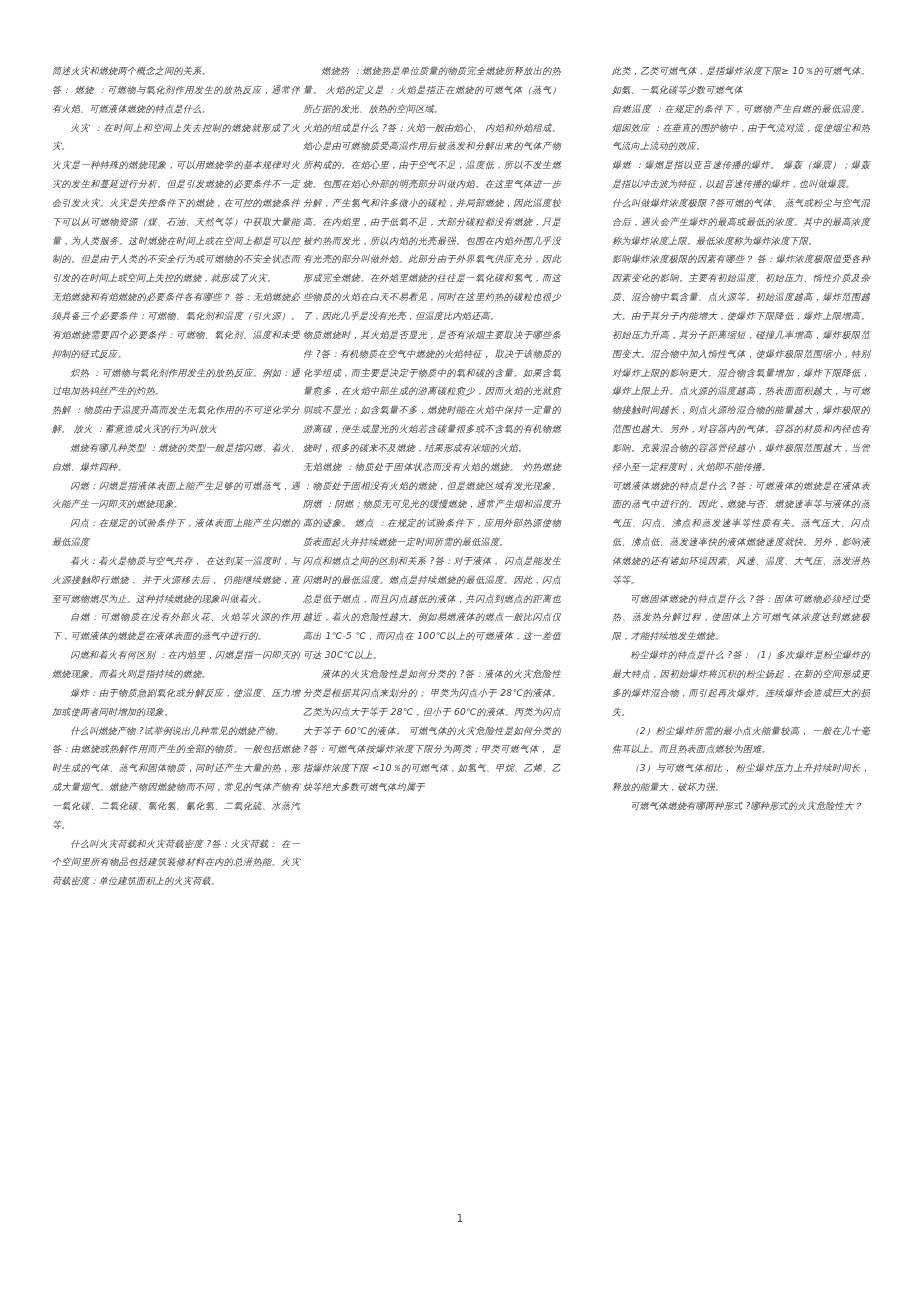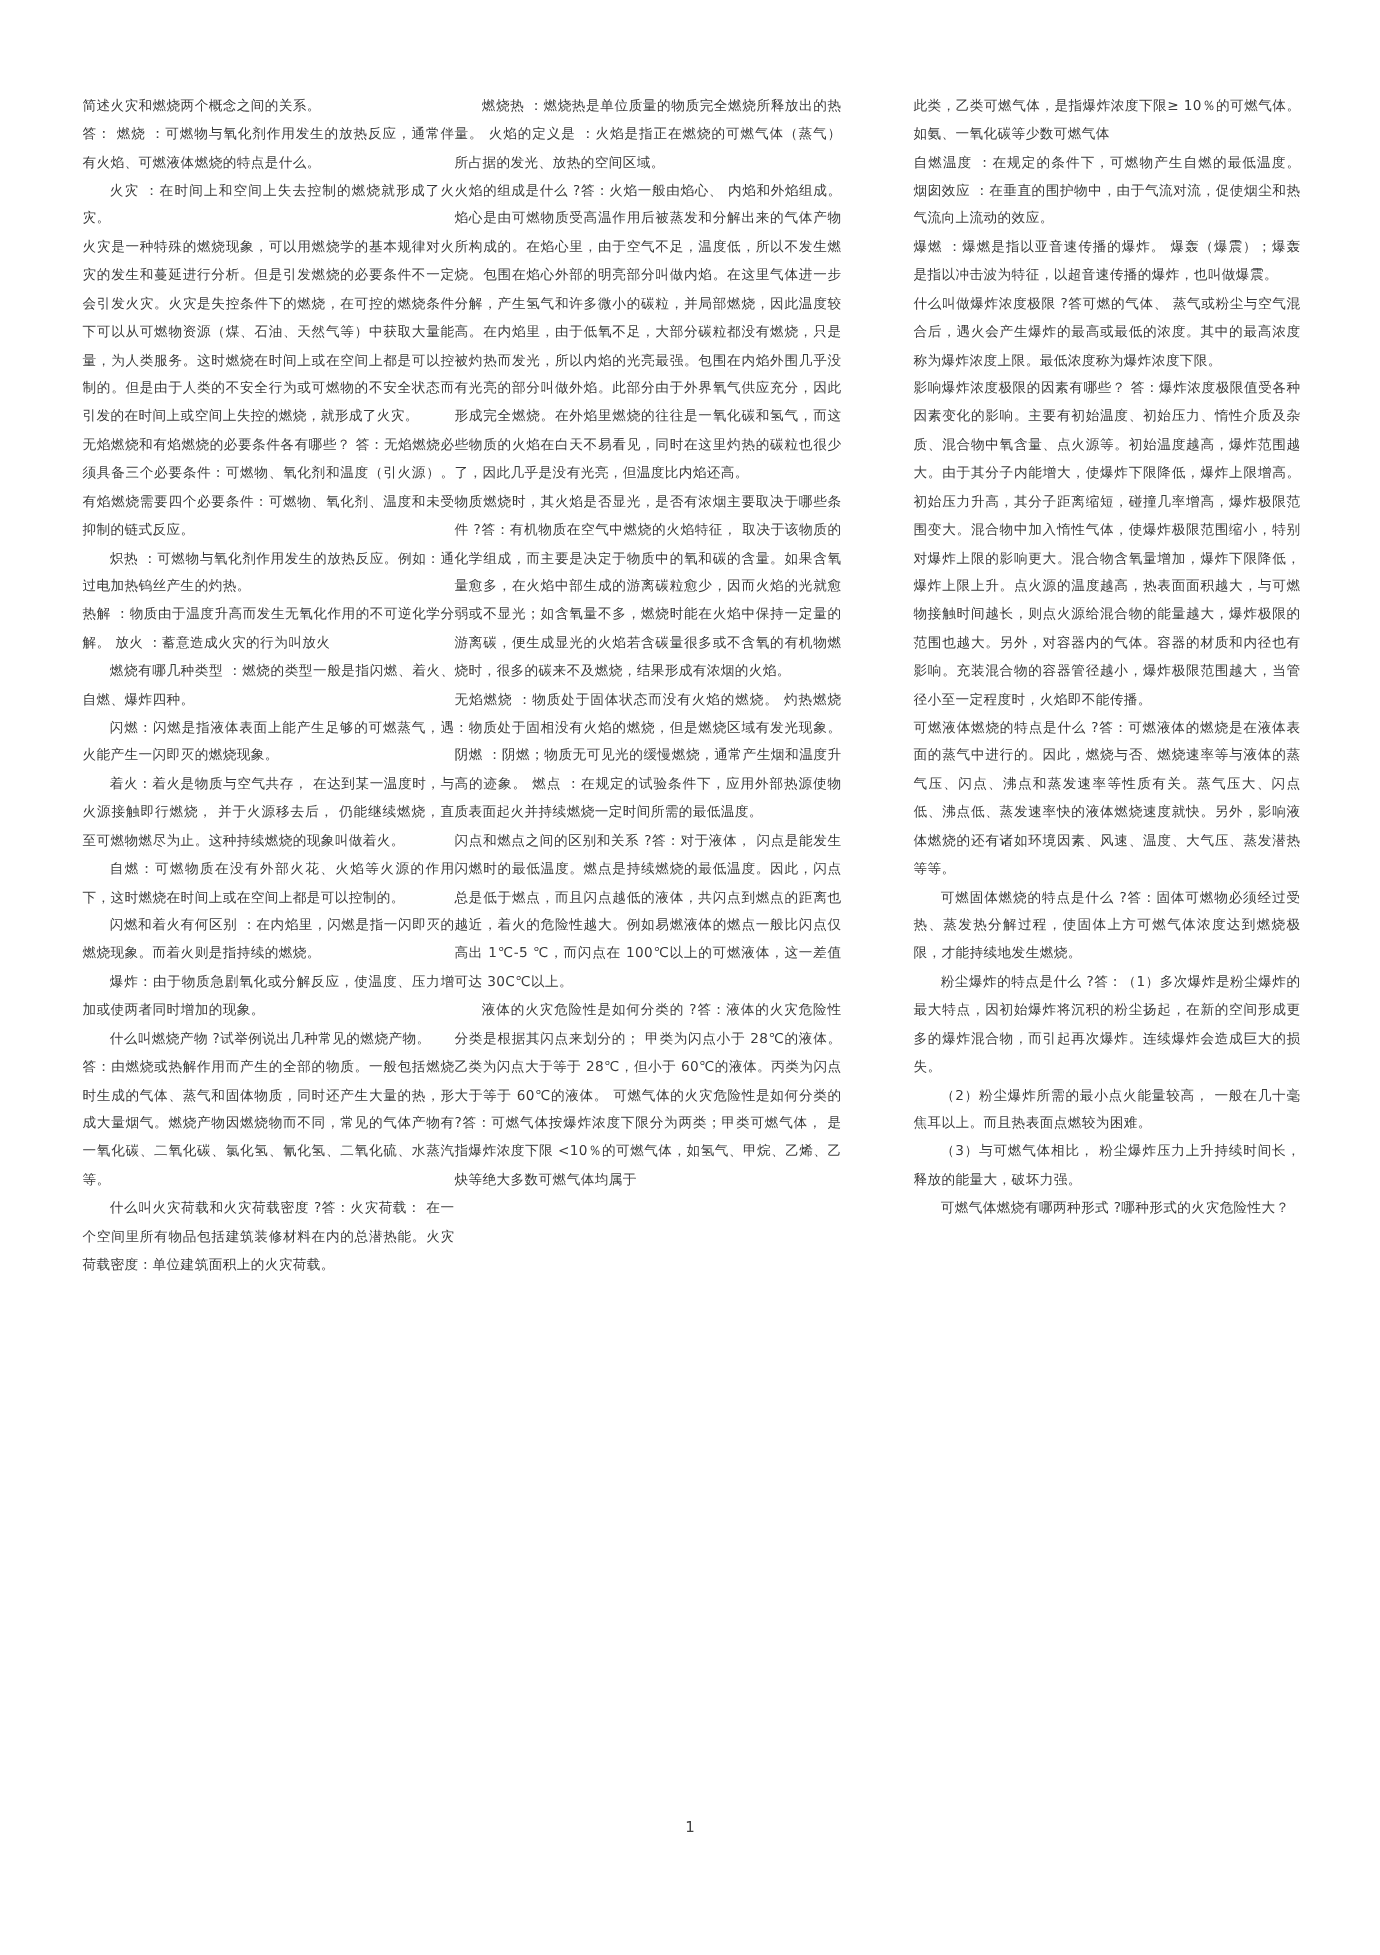--- a/index.html
+++ b/index.html
@@ -21,21 +21,22 @@
   }
   .columns {
     position: absolute;
     left: 52px;
     top: 62px;
     width: 818px;
     height: 1140px;
     display: flex;
     flex-direction: row;
     align-items: flex-start;
-    justify-content: center;
+    justify-content: space-between;
+    font-style: italic;
   }
   .col {
     width: 248px;
     box-sizing: border-box;
   }
   .col-mid { width: 258px; }
   .col-right { width: 258px; margin-left: 48px; }
 
   .para {
     font-size: 9.1px;
@@ -78,22 +79,23 @@
     <div class="col col-left">
       <p class="para">简述火灾和燃烧两个概念之间的关系。</p>
       <p class="para">答：  燃烧 ：可燃物与氧化剂作用发生的放热反应，通常伴有火焰、可燃液体燃烧的特点是什么。</p>
       <p class="para indent">火灾 ：在时间上和空间上失去控制的燃烧就形成了火灾。</p>
       <p class="para">火灾是一种特殊的燃烧现象，可以用燃烧学的基本规律对火灾的发生和蔓延进行分析。但是引发燃烧的必要条件不一定会引发火灾。火灾是失控条件下的燃烧，在可控的燃烧条件下可以从可燃物资源（煤、石油、天然气等）中获取大量能量，为人类服务。这时燃烧在时间上或在空间上都是可以控制的。但是由于人类的不安全行为或可燃物的不安全状态而引发的在时间上或空间上失控的燃烧，就形成了火灾。</p>
       <p class="para">无焰燃烧和有焰燃烧的必要条件各有哪些？      答：无焰燃烧必须具备三个必要条件：可燃物、氧化剂和温度（引火源）。有焰燃烧需要四个必要条件：可燃物、氧化剂、温度和未受抑制的链式反应。</p>
       <p class="para indent">炽热 ：可燃物与氧化剂作用发生的放热反应。例如：通过电加热钨丝产生的灼热。</p>
       <p class="para">热解 ：物质由于温度升高而发生无氧化作用的不可逆化学分解。  放火 ：蓄意造成火灾的行为叫放火</p>
       <p class="para indent">燃烧有哪几种类型   ：燃烧的类型一般是指闪燃、着火、自燃、爆炸四种。</p>
       <p class="para indent">闪燃：闪燃是指液体表面上能产生足够的可燃蒸气，遇火能产生一闪即灭的燃烧现象。</p>
+      <p class="para indent">闪点：在规定的试验条件下，液体表面上能产生闪燃的最低温度</p>
       <p class="para indent">着火：着火是物质与空气共存，   在达到某一温度时，与火源接触即行燃烧，   并于火源移去后，   仍能继续燃烧，直至可燃物燃尽为止。这种持续燃烧的现象叫做着火。</p>
-      <p class="para indent">自燃：可燃物质在没有外部火花、火焰等火源的作用下，这时燃烧在时间上或在空间上都是可以控制的。</p>
+      <p class="para indent">自燃：可燃物质在没有外部火花、火焰等火源的作用下，可燃液体的燃烧是在液体表面的蒸气中进行的。</p>
       <p class="para indent">闪燃和着火有何区别   ：在内焰里，闪燃是指一闪即灭的燃烧现象。而着火则是指持续的燃烧。</p>
       <p class="para indent">爆炸：由于物质急剧氧化或分解反应，使温度、压力增加或使两者同时增加的现象。</p>
       <p class="para indent">什么叫燃烧产物   ?试举例说出几种常见的燃烧产物。</p>
       <p class="para">答：由燃烧或热解作用而产生的全部的物质。一般包括燃烧时生成的气体、蒸气和固体物质，同时还产生大量的热，形成大量烟气。燃烧产物因燃烧物而不同，常见的气体产物有一氧化碳、二氧化碳、氯化氢、氰化氢、二氧化硫、水蒸汽等。</p>
       <p class="para indent">什么叫火灾荷载和火灾荷载密度    ?答：火灾荷载：  在一个空间里所有物品包括建筑装修材料在内的总潜热能。火灾荷载密度：单位建筑面积上的火灾荷载。</p>
     </div>
 
     <div class="col col-mid">
       <p class="para indent">燃烧热 ：燃烧热是单位质量的物质完全燃烧所释放出的热量。  火焰的定义是  ：火焰是指正在燃烧的可燃气体（蒸气）所占据的发光、放热的空间区域。</p>
       <p class="para">火焰的组成是什么   ?答：火焰一般由焰心、  内焰和外焰组成。焰心是由可燃物质受高温作用后被蒸发和分解出来的气体产物所构成的。在焰心里，由于空气不足，温度低，所以不发生燃烧。包围在焰心外部的明亮部分叫做内焰。在这里气体进一步分解，产生氢气和许多微小的碳粒，并局部燃烧，因此温度较高。在内焰里，由于低氧不足，大部分碳粒都没有燃烧，只是被灼热而发光，所以内焰的光亮最强。包围在内焰外围几乎没有光亮的部分叫做外焰。此部分由于外界氧气供应充分，因此形成完全燃烧。在外焰里燃烧的往往是一氧化碳和氢气，而这些物质的火焰在白天不易看见，同时在这里灼热的碳粒也很少了，因此几乎是没有光亮，但温度比内焰还高。</p>

